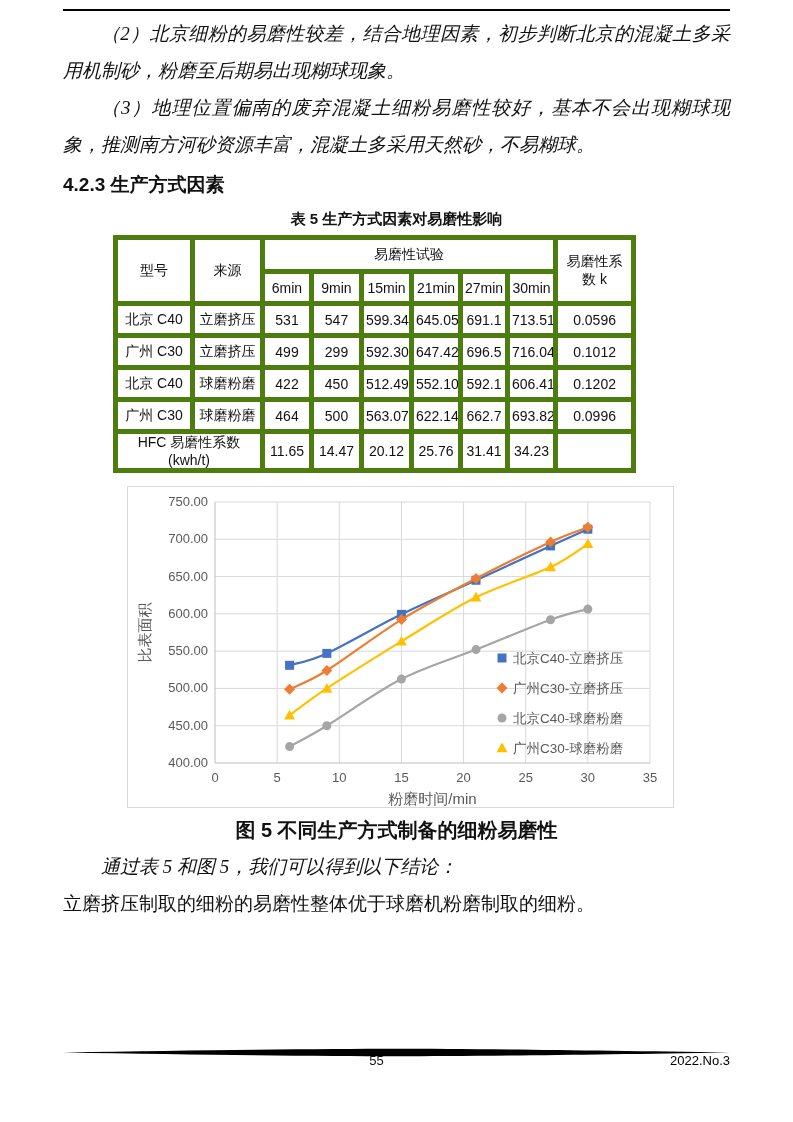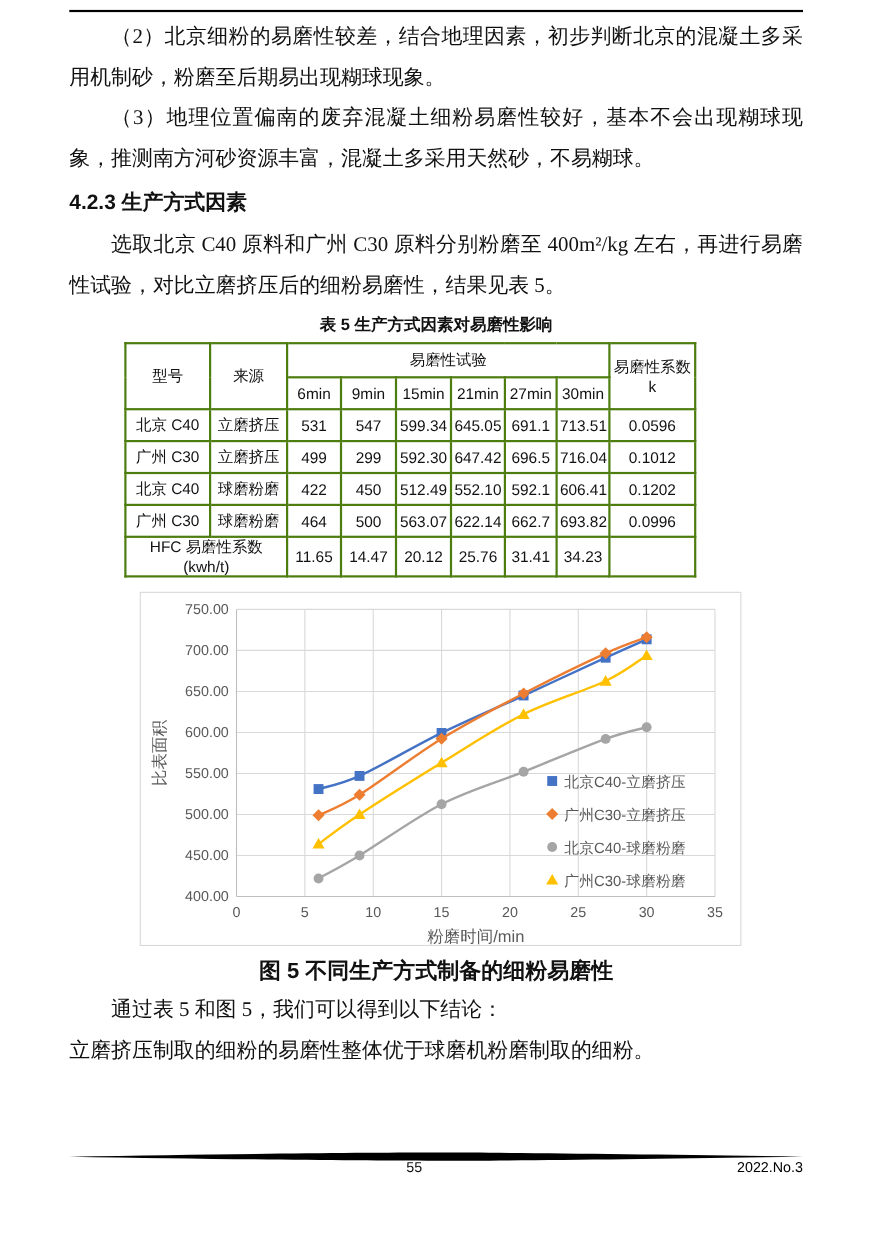--- a/index.html
+++ b/index.html
@@ -14,41 +14,41 @@
     padding-top:42px; text-align:center;
     font-size:23px; letter-spacing:4px; font-weight:600;
     font-family:"DejaVu Serif", serif;
   }
   .header-rule { border:none; border-top:2px solid #000; margin:9px 0 0 0; }
 
   p.body-text {
     margin:0; font-size:19px; line-height:37px;
     text-align:justify; color:#111;
   }
-  p.indent { text-indent:2em; }
+  p.indent { text-indent:2em;font-style:italic; }
   p.first-after-rule { margin-top:4px; }
 
   .section-heading {
     margin:5px 0 2px 0; font-size:19px; font-weight:bold;
     font-family:"Liberation Sans", sans-serif; line-height:34px;
   }
 
   .table-caption {
     margin:8px 0 6px 0; text-align:center; font-weight:bold;
     font-size:15px; font-family:"Liberation Sans", sans-serif;
   }
 
   table.data-table {
     border-collapse:collapse; table-layout:fixed;
     margin-left:50px; width:518px;
     font-family:"Liberation Sans", sans-serif; font-size:14px;
     border:2px solid #000;
   }
   table.data-table td, table.data-table th {
-    border:2px solid #4d7c0f; text-align:center; vertical-align:middle;
+    border:5px solid #4d7c0f; text-align:center; vertical-align:middle;
     padding:0 2px; font-weight:normal; height:27px; overflow:hidden;
   }
   table.data-table tr.hdr1 th { height:29px; }
   table.data-table td.cjk, table.data-table th.cjk { font-size:14px; }
 
   .chart-box {
     margin:13px 0 0 64px; width:547px; height:322px;
     border:1px solid #d9d9d9; box-sizing:border-box; background:#fff;
   }
 
@@ -73,21 +73,20 @@
 <div class="page">
   <div class="content">
 
     <hr class="header-rule">
 
     <p class="body-text indent first-after-rule">（2）北京细粉的易磨性较差，结合地理因素，初步判断北京的混凝土多采用机制砂，粉磨至后期易出现糊球现象。</p>
     <p class="body-text indent">（3）地理位置偏南的废弃混凝土细粉易磨性较好，基本不会出现糊球现象，推测南方河砂资源丰富，混凝土多采用天然砂，不易糊球。</p>
 
     <h3 class="section-heading">4.2.3 生产方式因素</h3>
 
-    <p class="body-text indent">选取北京 C40 原料和广州 C30 原料分别粉磨至 400m²/kg 左右，再进行易磨性试验，对比立磨挤压后的细粉易磨性，结果见表 5。</p>
 
     <div class="table-caption">表 5  生产方式因素对易磨性影响</div>
 
     <table class="data-table">
       <colgroup>
         <col style="width:77px">
           <col style="width:70px">
         <col style="width:49px">
           <col style="width:50px">
           <col style="width:50px">

